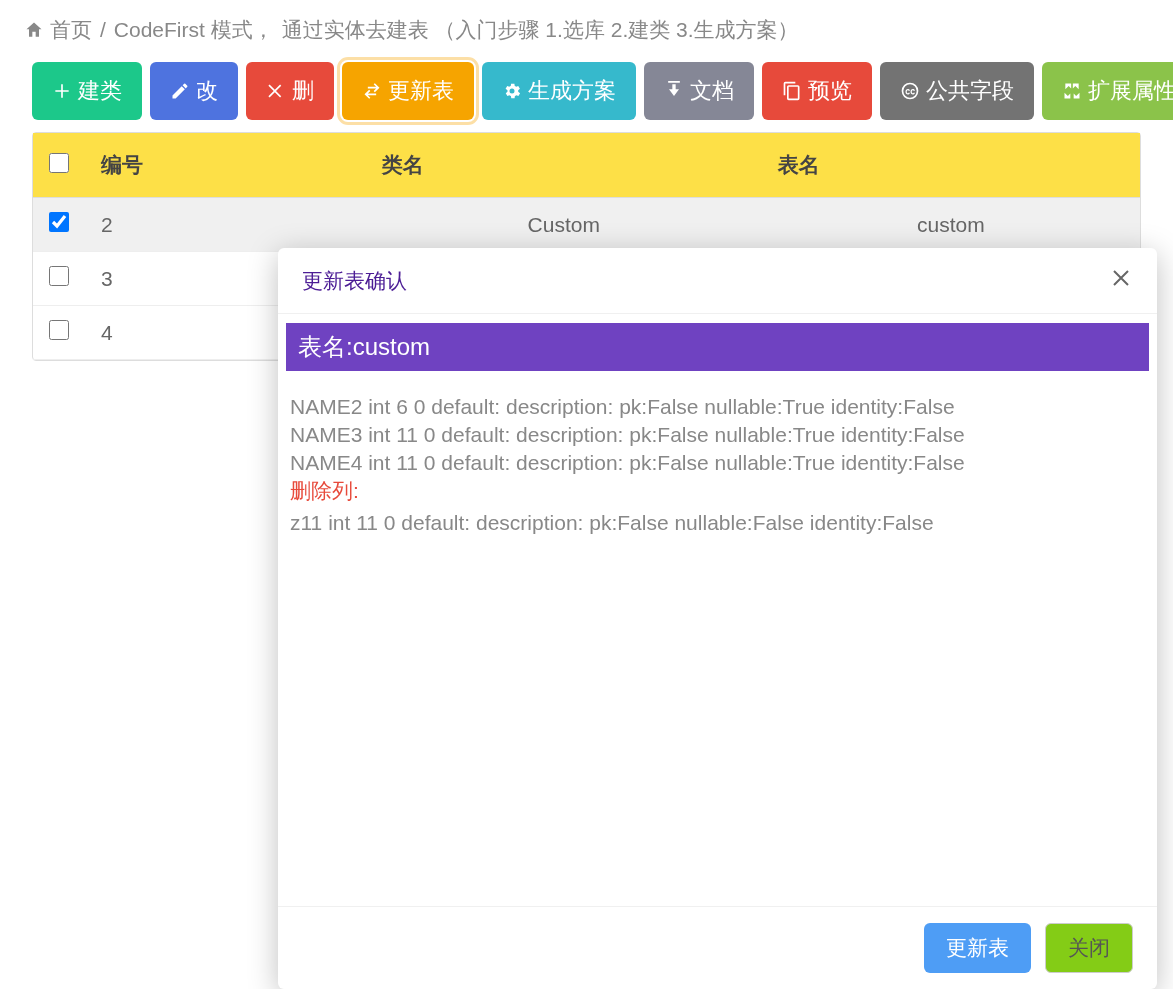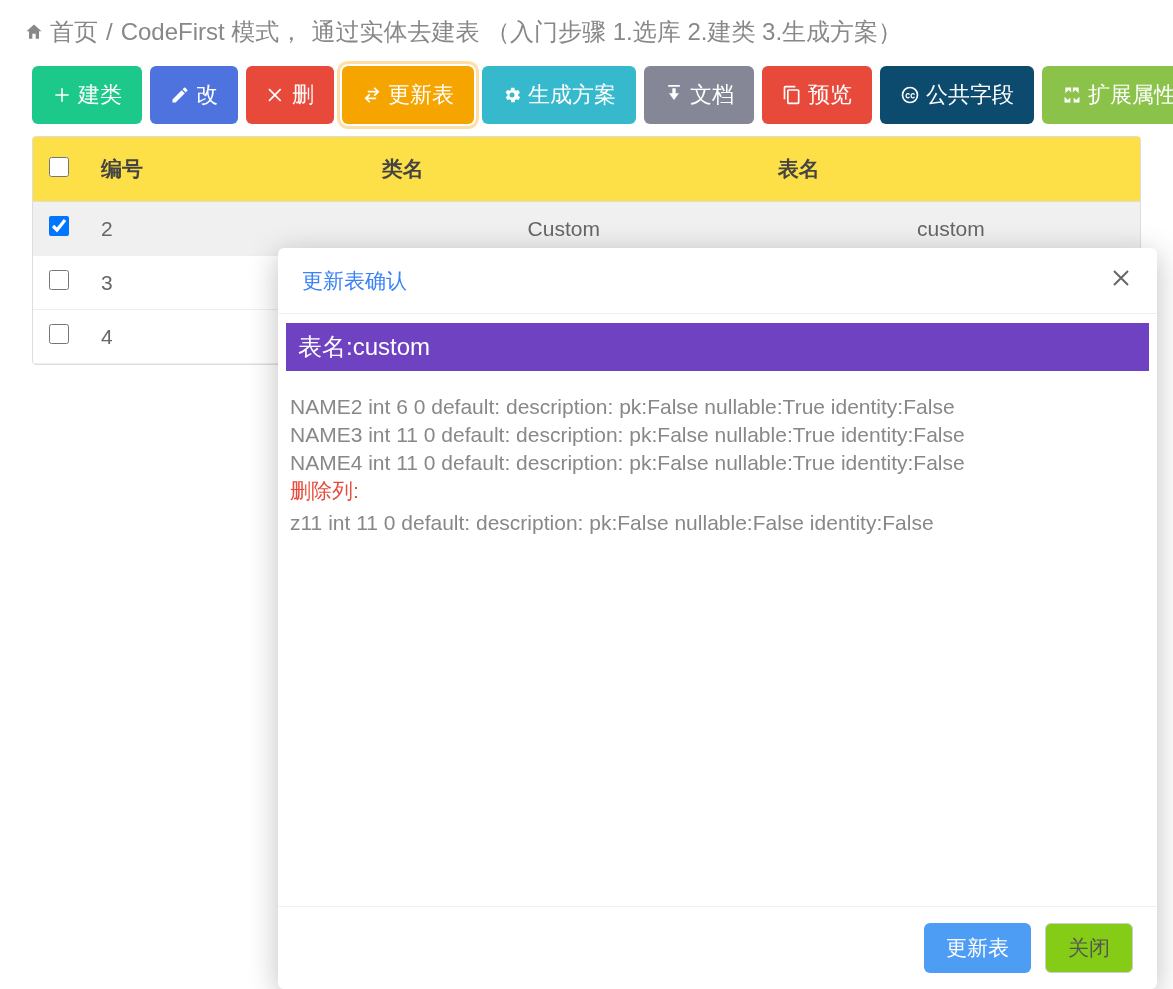--- a/index.html
+++ b/index.html
@@ -11,21 +11,21 @@
       font-family: -apple-system, BlinkMacSystemFont, "Segoe UI", "Microsoft YaHei", sans-serif;
       background: #fff;
       width: 1173px;
       height: 989px;
       overflow: hidden;
       position: relative;
     }
     .breadcrumb {
       padding: 16px 24px 10px 24px;
       color: #888;
-      font-size: 24px;
+      font-size: 21px;
       display: flex;
       align-items: center;
       gap: 8px;
     }
     .breadcrumb a {
       text-decoration: none;
       color: #888;
     }
     .breadcrumb .home-link {
       display: inline-flex;
@@ -56,21 +56,21 @@
       font-weight: 400;
       white-space: nowrap;
     }
     .btn-success { background: #1cc88a; }
     .btn-primary { background: #4e73df; }
     .btn-danger  { background: #e74a3b; }
     .btn-warning { background: #f6a400; }
     .btn-teal    { background: #36b9cc; }
     .btn-red     { background: #e74a3b; }
     .btn-grey    { background: #858796; }
-    .btn-purple  { background: #0c4a6e; }
+    .btn-purple  { background: #737373; }
     .btn-lime    { background: #8bc34a; }
     .btn.active {
       outline: 3px solid rgba(246, 164, 0, 0.35);
       outline-offset: 2px;
     }
     .btn .icon svg {
       width: 20px;
       height: 20px;
       fill: #fff;
       display: block;
@@ -123,21 +123,21 @@
       border-radius: 6px;
       display: flex;
       flex-direction: column;
     }
     .modal-header {
       display: flex;
       align-items: center;
       justify-content: space-between;
       padding: 18px 24px;
       font-size: 21px;
-      color: #3b82f6;
+      color: #4c1d95;
       border-bottom: 1px solid #f0f0f0;
     }
     .modal-close {
       cursor: pointer;
       color: #666;
     }
     .modal-close svg {
       width: 24px;
       height: 24px;
       stroke: #666;

